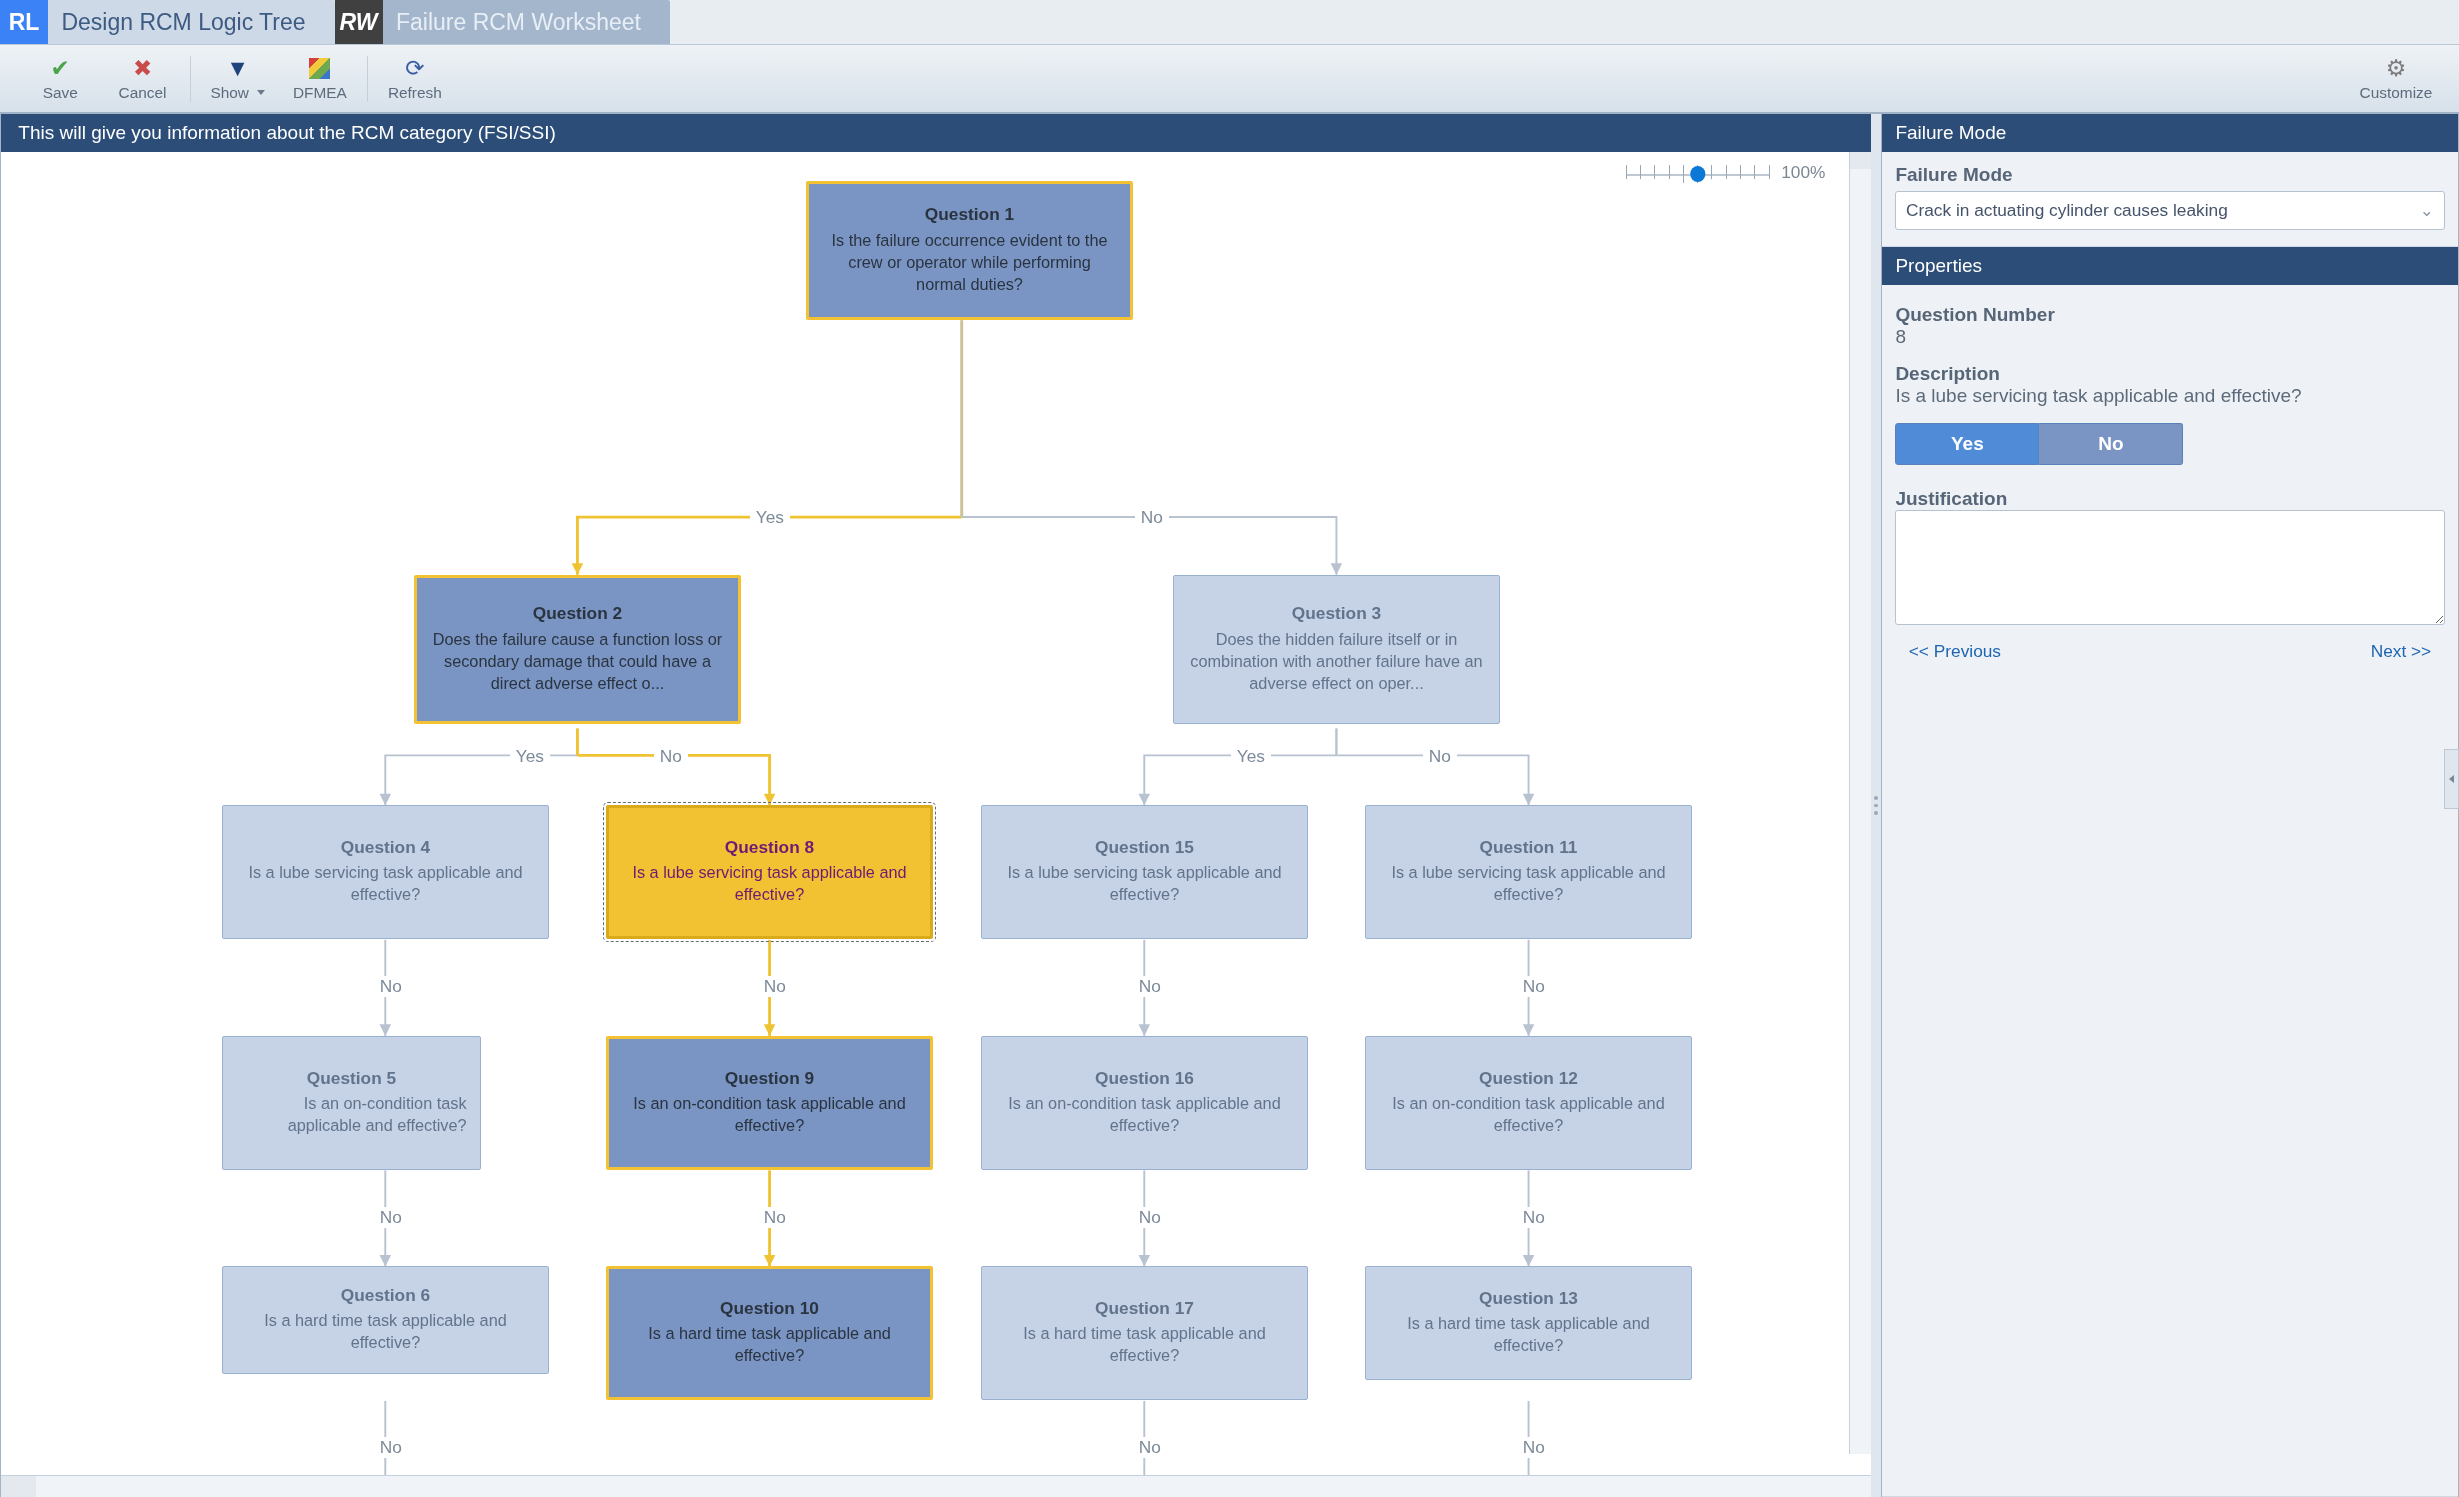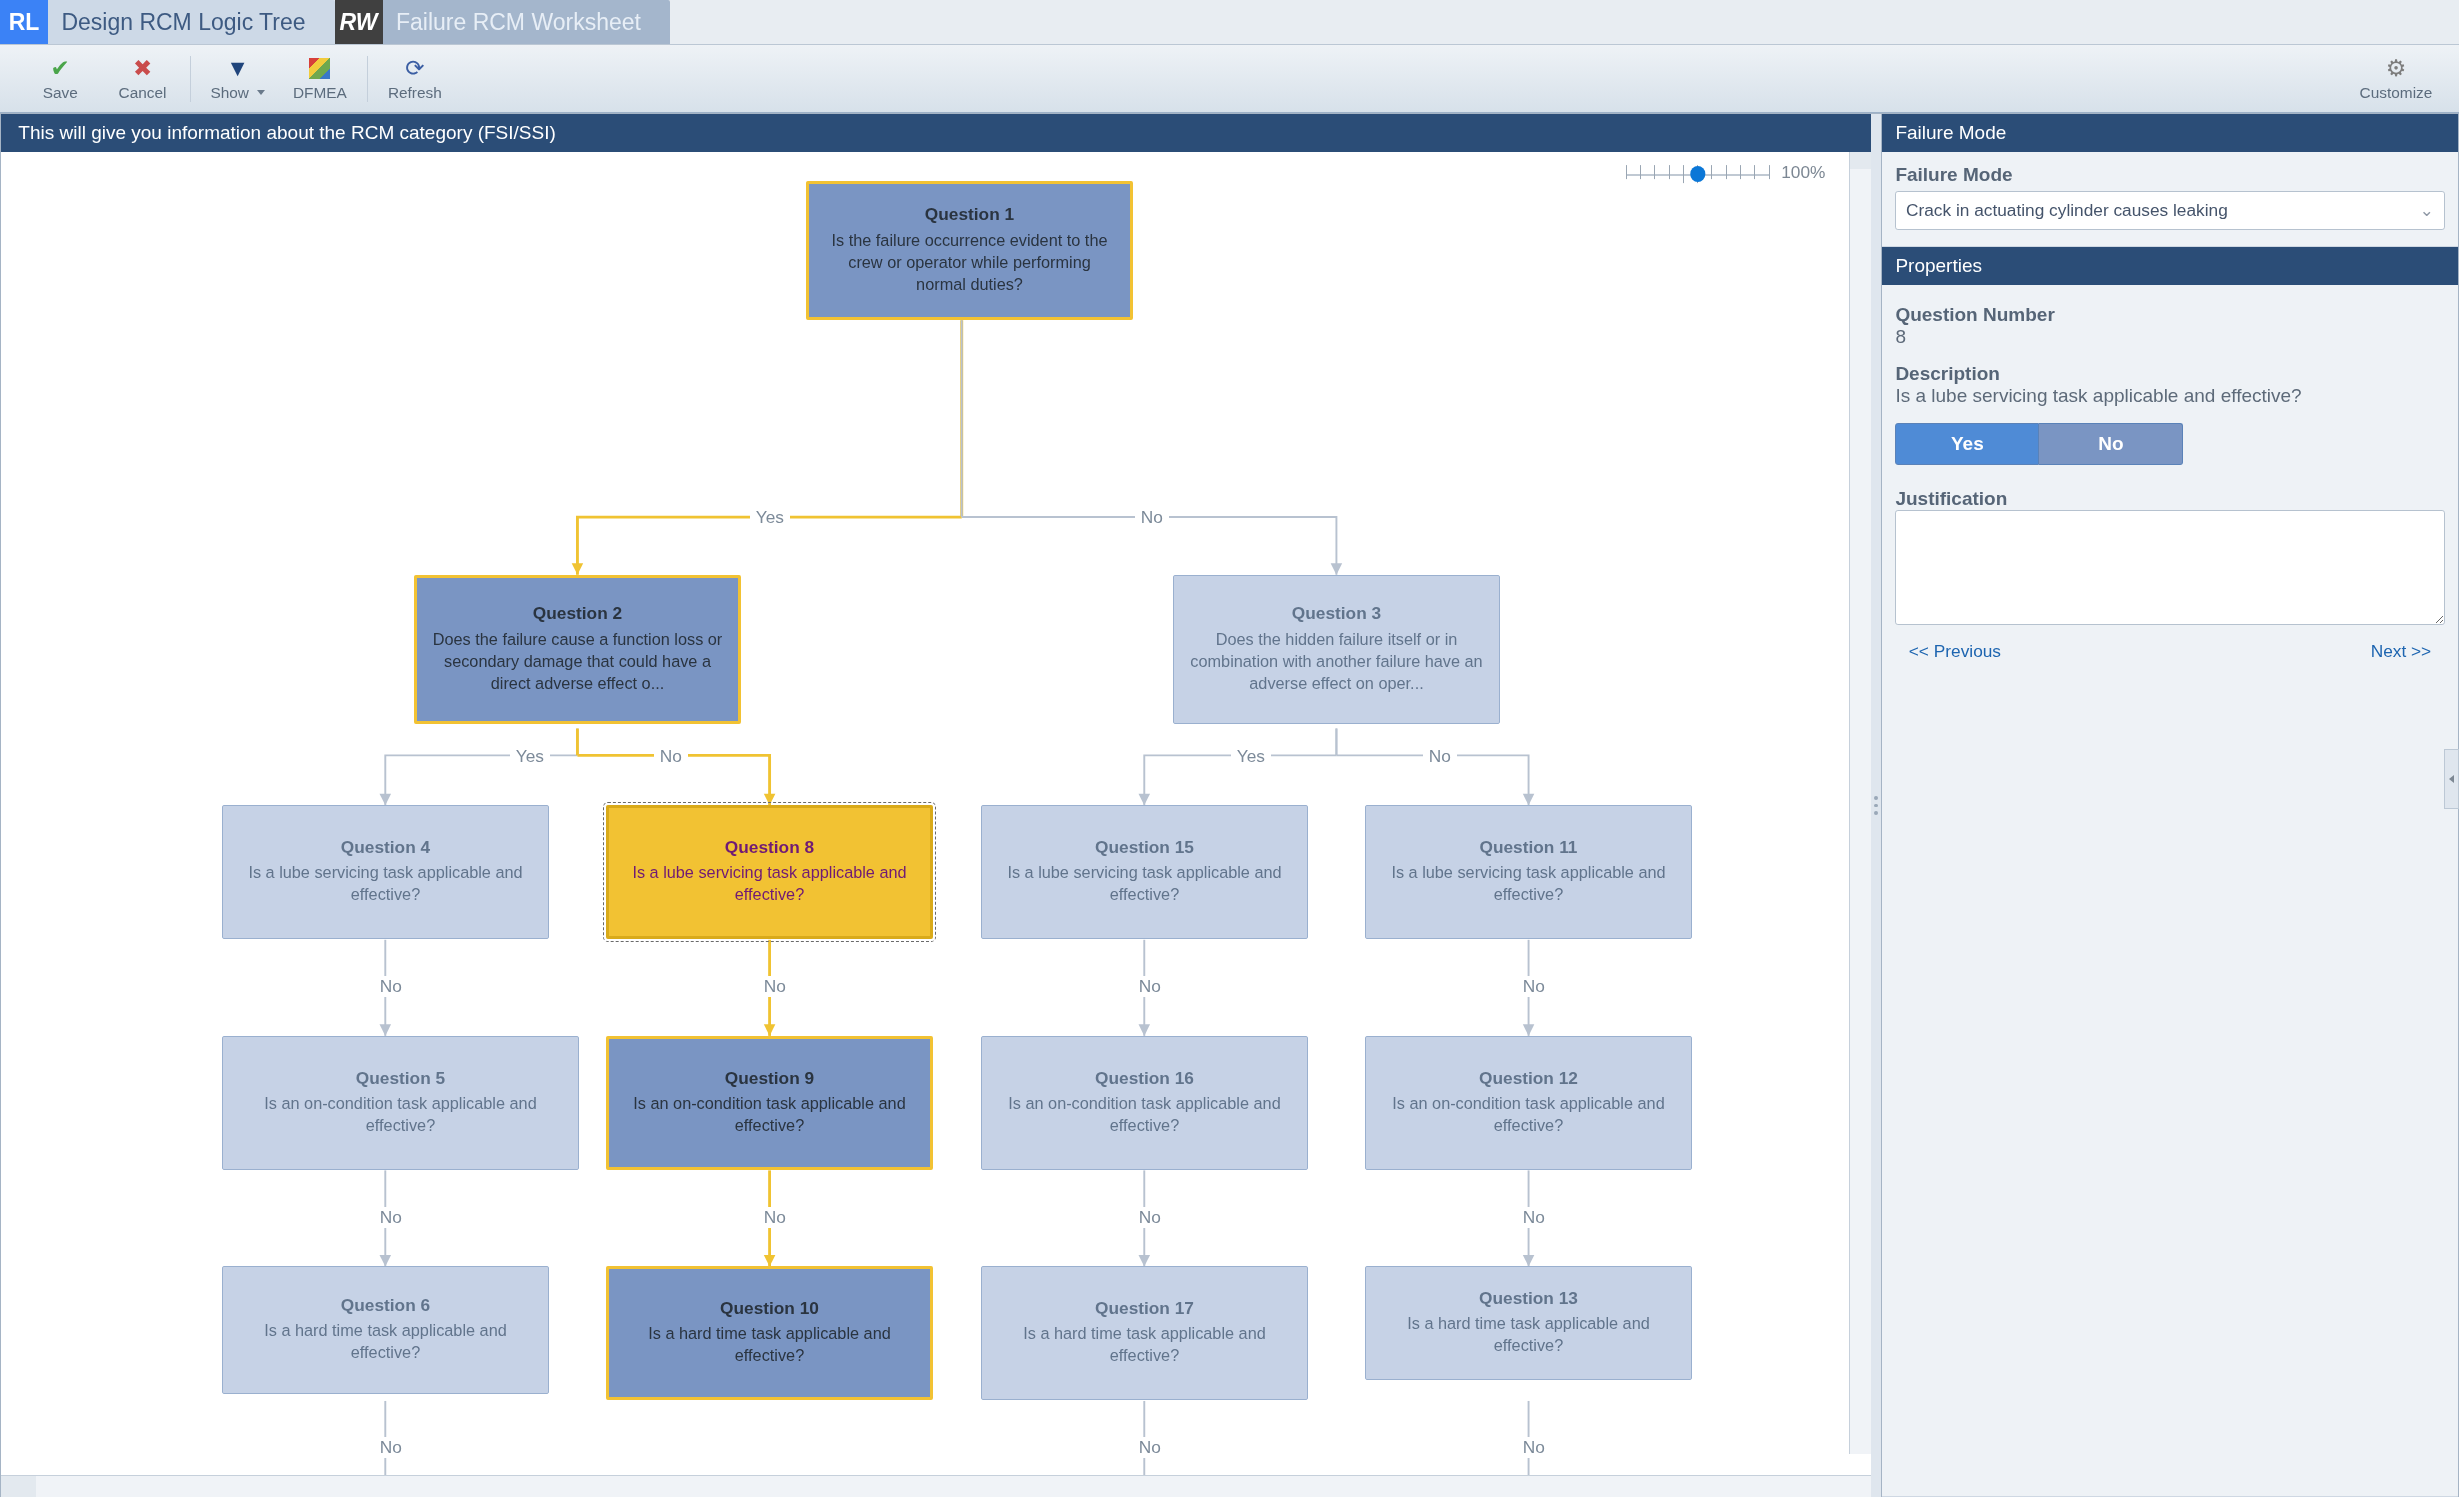--- a/index.html
+++ b/index.html
@@ -265,38 +265,38 @@
           </div>
           <div class="node faded" style="left:980px;top:653px;width:327px;height:134px;">
             <div class="hd">Question 15</div>
             <div class="bd">Is a lube servicing task applicable and effective?</div>
           </div>
           <div class="node faded" style="left:1364px;top:653px;width:327px;height:134px;">
             <div class="hd">Question 11</div>
             <div class="bd">Is a lube servicing task applicable and effective?</div>
           </div>
 
-          <div class="node faded" style="left:221px;top:884px;width:357px;height:134px;">
+          <div class="node faded" style="left:221px;top:884px;width:259px;height:134px;text-align:right;">
             <div class="hd">Question 5</div>
             <div class="bd">Is an on-condition task applicable and effective?</div>
           </div>
           <div class="node strong onpath" style="left:605px;top:884px;width:327px;height:134px;">
             <div class="hd">Question 9</div>
             <div class="bd">Is an on-condition task applicable and effective?</div>
           </div>
           <div class="node faded" style="left:980px;top:884px;width:327px;height:134px;">
             <div class="hd">Question 16</div>
             <div class="bd">Is an on-condition task applicable and effective?</div>
           </div>
           <div class="node faded" style="left:1364px;top:884px;width:327px;height:134px;">
             <div class="hd">Question 12</div>
             <div class="bd">Is an on-condition task applicable and effective?</div>
           </div>
 
-          <div class="node faded" style="left:221px;top:1114px;width:327px;height:128px;">
+          <div class="node faded" style="left:221px;top:1114px;width:327px;height:108px;">
             <div class="hd">Question 6</div>
             <div class="bd">Is a hard time task applicable and effective?</div>
           </div>
           <div class="node strong onpath" style="left:605px;top:1114px;width:327px;height:134px;">
             <div class="hd">Question 10</div>
             <div class="bd">Is a hard time task applicable and effective?</div>
           </div>
           <div class="node faded" style="left:980px;top:1114px;width:327px;height:134px;">
             <div class="hd">Question 17</div>
             <div class="bd">Is a hard time task applicable and effective?</div>

